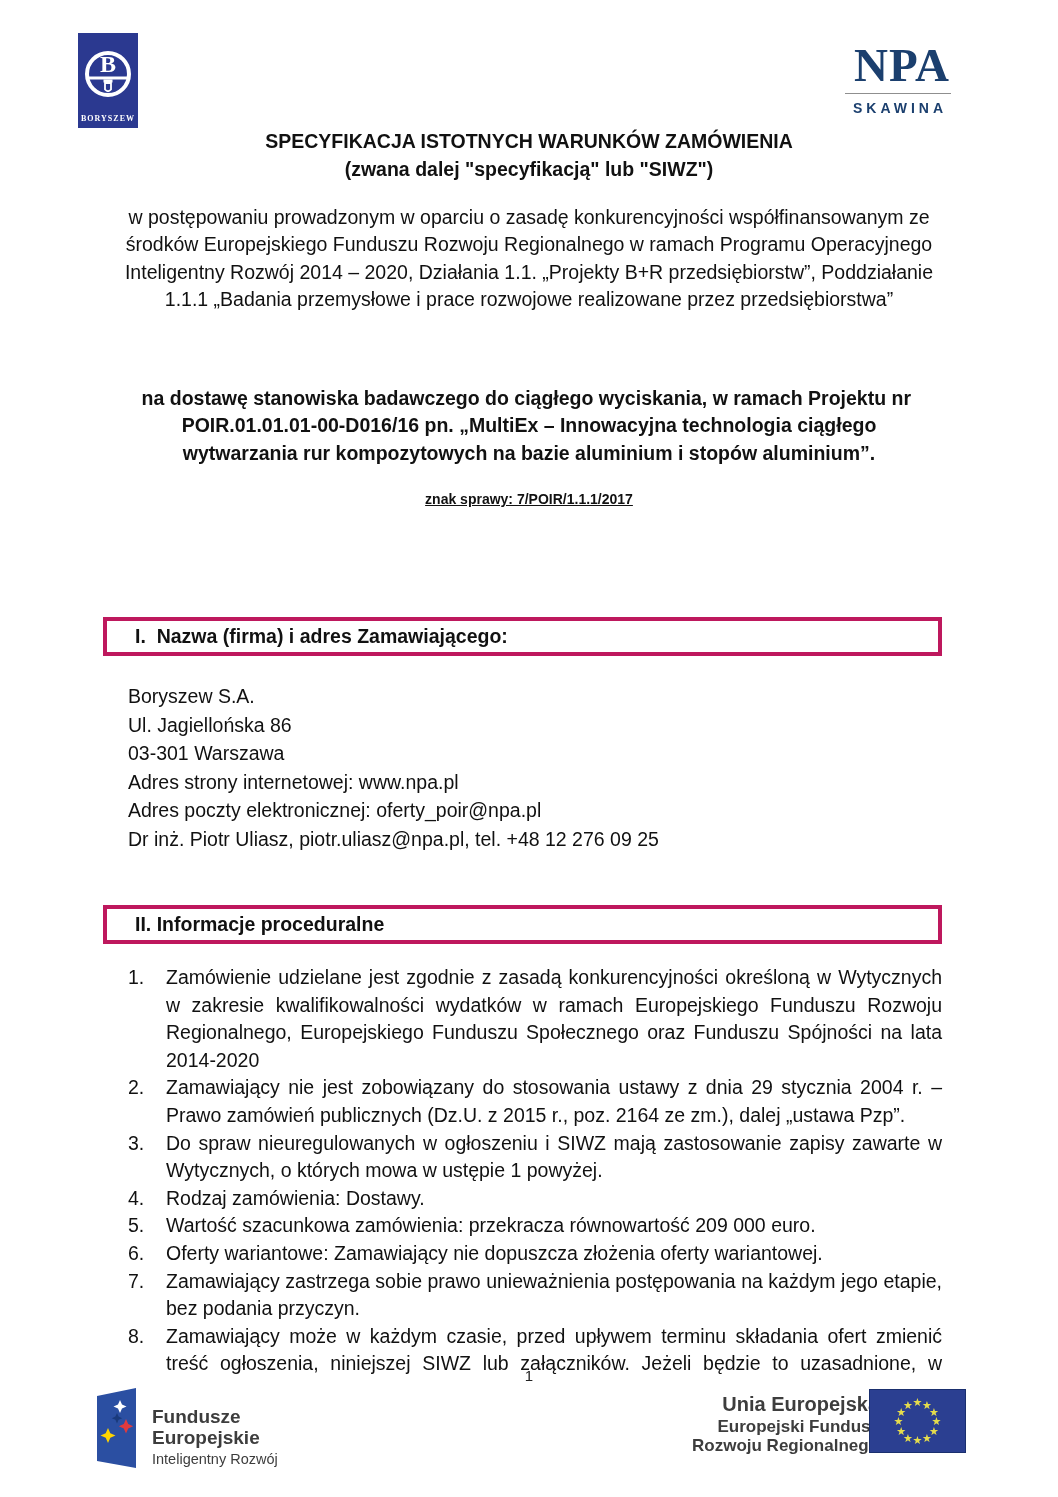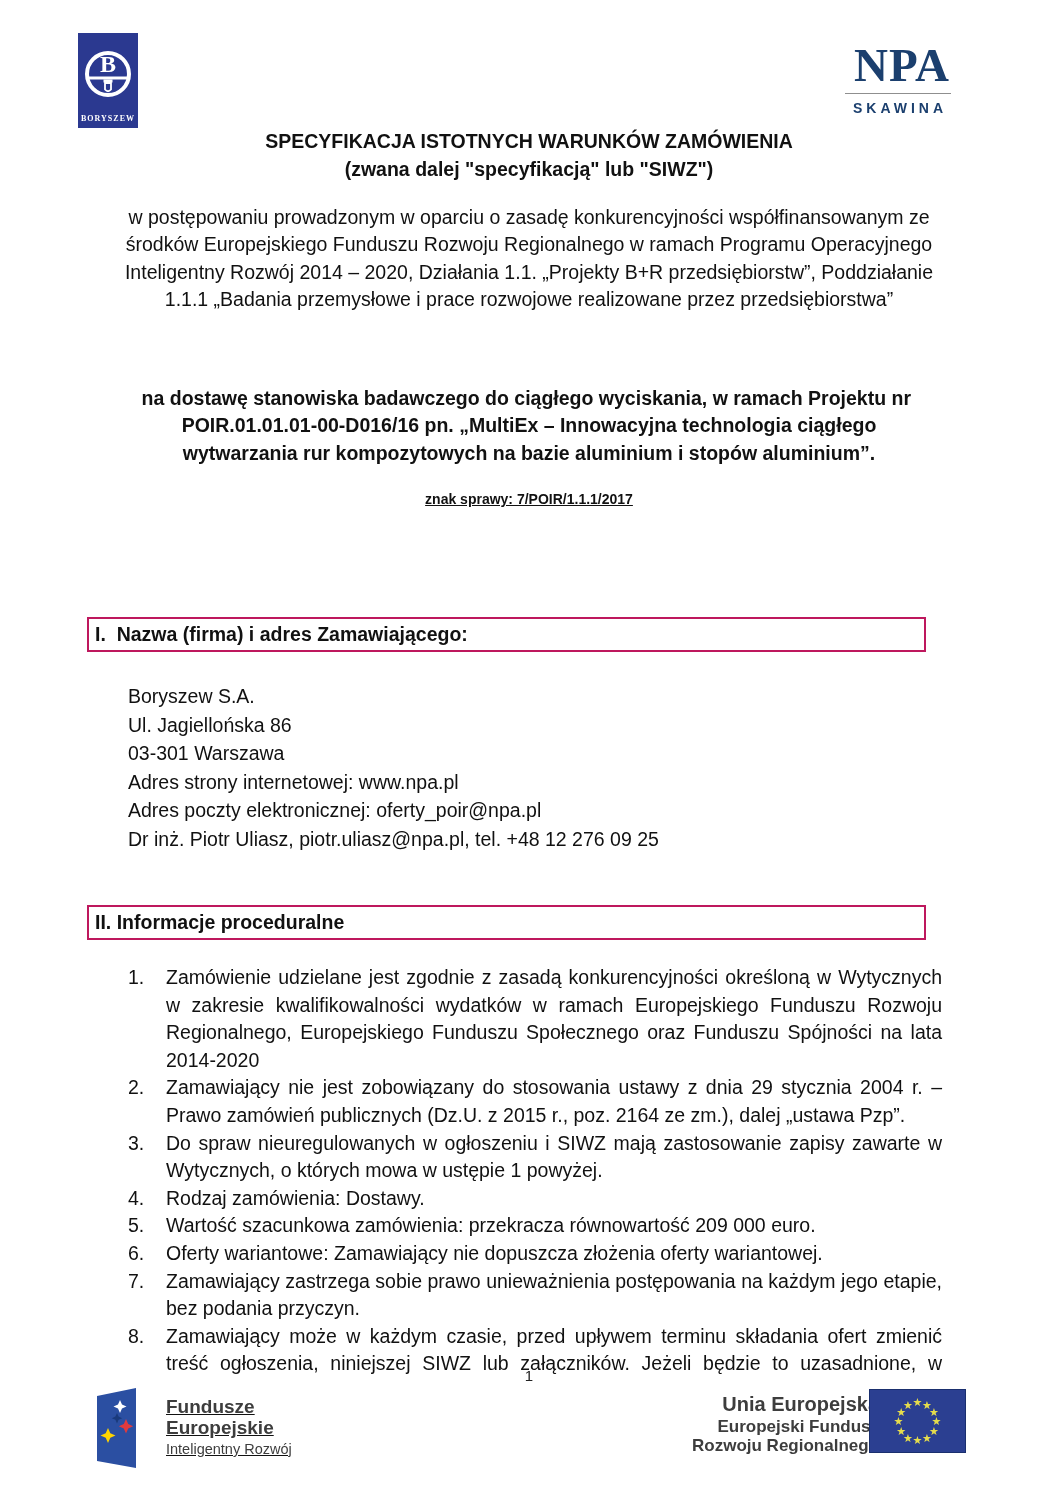--- a/index.html
+++ b/index.html
@@ -24,38 +24,38 @@
   .npa-name{font-family:"Liberation Serif", serif;font-weight:bold;font-size:47px;line-height:46px;letter-spacing:1px;margin-left:8px;}
   .npa-rule{border-top:1px solid #8f8f8f;margin:5px 3px 6px 3px;height:0;}
   .npa-sub{font-size:14px;font-weight:bold;letter-spacing:4px;text-indent:4px;}
 
   .doc-title{top:127px;left:0;width:1058px;text-align:center;font-weight:bold;font-size:19.5px;line-height:28px;}
   .intro{top:204px;left:119px;width:820px;text-align:center;font-size:19.5px;line-height:27.4px;}
   .subject{top:385px;left:129px;width:800px;text-align:center;font-weight:bold;font-size:19.5px;line-height:27.4px;}
   .case{top:491px;left:0;width:1058px;text-align:center;font-weight:bold;font-size:14px;text-decoration:underline;}
 
   .secbox{
-    left:87px;width:839px;box-sizing:border-box;border:2px solid #be185d;
-    padding:2px 8px 3px 6px;font-weight:bold;font-size:19.5px;line-height:26px;background:#fff;
+    left:103px;width:839px;box-sizing:border-box;border:4px solid #be185d;
+    padding:2px 8px 3px 28px;font-weight:bold;font-size:19.5px;line-height:26px;background:#fff;
   }
   .sec1{top:617px;}
   .sec2{top:905px;}
 
   .addr{top:682px;left:128px;font-size:19.5px;line-height:28.6px;}
 
   .list{top:964px;left:128px;width:814px;font-size:19.5px;line-height:27.6px;}
   .li{display:flex;align-items:flex-start;}
   .li .num{flex:0 0 38px;width:38px;}
   .li .txt{flex:1;text-align:justify;}
   .li .txt.cont{text-align-last:justify;}
 
   .pagenum{top:1367px;left:0;width:1058px;text-align:center;font-size:15px;color:#222;}
 
   
-  .fe{left:95px;top:1387px;display:flex;gap:28px;align-items:flex-start;text-decoration:underline;}
+  .fe{left:95px;top:1387px;display:flex;gap:14px;align-items:flex-end;}
   .fe-text{padding-top:9px;color:#3d3d3d;}
   .fe-big{font-size:19px;font-weight:bold;line-height:21px;}
   .fe-small{font-size:14.5px;line-height:19px;margin-top:2px;}
 
   .ue-text{left:624px;top:1392px;width:255px;text-align:right;color:#3d3d3d;}
   .ue-big{font-size:20px;font-weight:bold;line-height:25px;}
   .ue-small{font-size:17px;font-weight:bold;line-height:19px;}
   .ue-flag{left:869px;top:1389px;}
 </style>
 </head>

